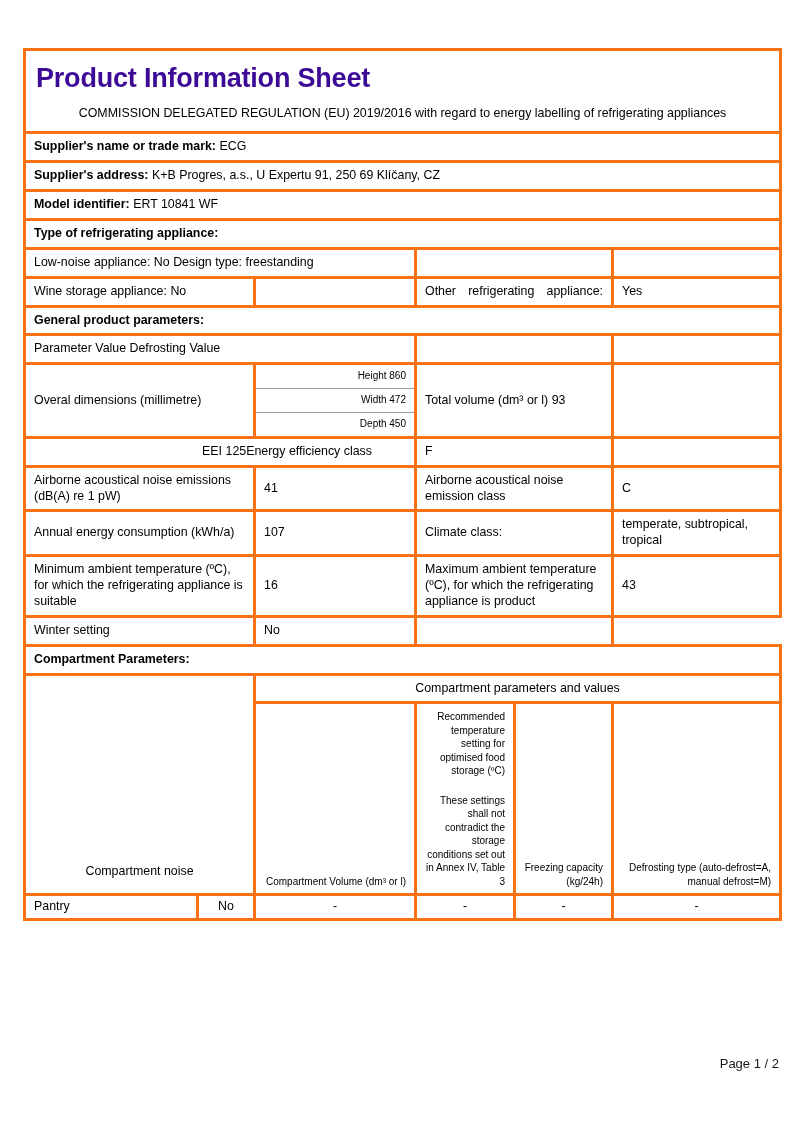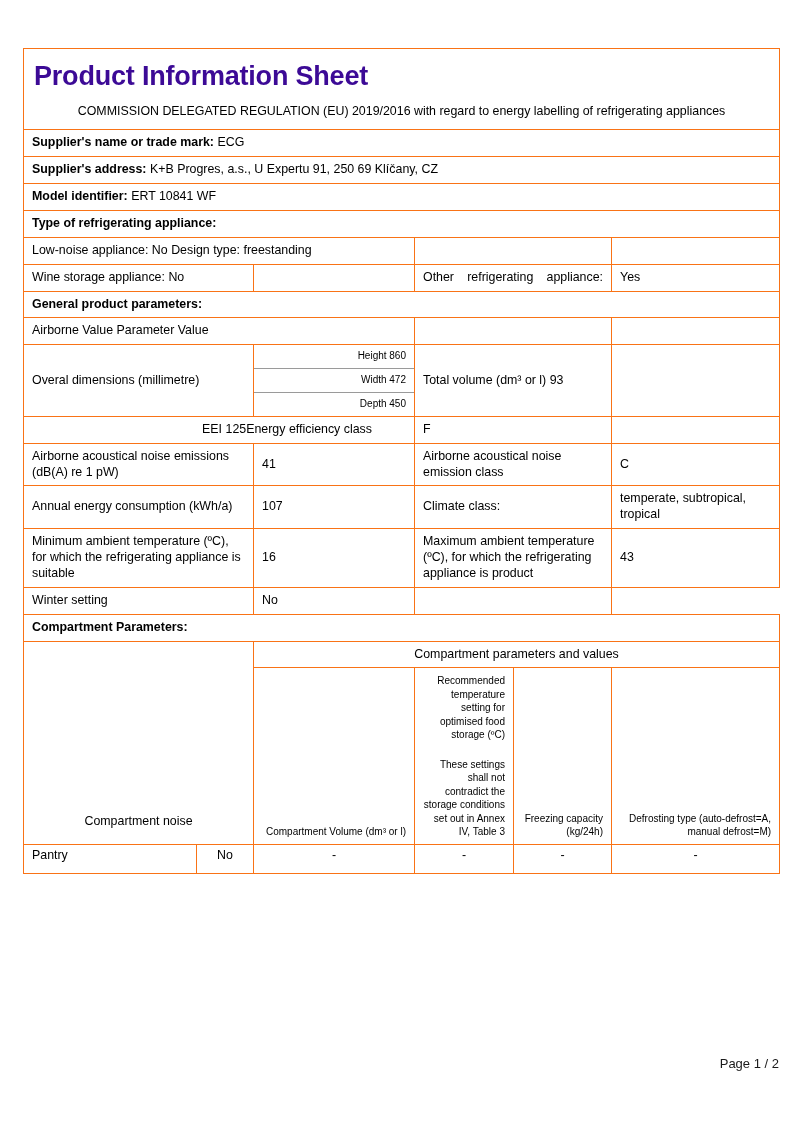--- a/index.html
+++ b/index.html
@@ -24,21 +24,21 @@
   }
   .sheet {
     position: absolute;
     left: 23px;
     top: 48px;
     width: 756px;
     border-collapse: collapse;
     table-layout: fixed;
   }
   .sheet td {
-    border: 1px solid #f97316;
+    border: 3px solid #f97316;
     padding: 5px 8px;
     font-size: 12.4px;
     line-height: 1.28;
     vertical-align: middle;
     word-wrap: break-word;
   }
   .title-cell {
     border: 1px solid #9a9a9a;
     border-bottom: 1px solid #9a9a9a;
     padding: 12px 10px 10px 10px !important;
@@ -54,21 +54,21 @@
   .doc-sub {
     font-size: 12.4px;
     line-height: 1.3;
     margin: 0;
     text-align: center;
   }
   .bold { font-weight: bold; }
   .ctr { text-align: center; }
   .just { text-align: justify; text-align-last: justify; }
   .vtop { vertical-align: top; }
-  .tight td { padding-top: 3px; padding-bottom: 9px; }
+  .tight td { padding-top: 3px; padding-bottom: 3px; }
   .dim-sub {
     width: 100%;
     border-collapse: collapse;
     table-layout: fixed;
     margin: -5px -8px;
     width: calc(100% + 16px);
   }
   .dim-sub td {
     border: none;
     border-bottom: 1px solid #9a9a9a;
@@ -159,21 +159,21 @@
       <td>&nbsp;</td>
       <td colspan="2" class="just">Other refrigerating appliance:</td>
       <td>Yes</td>
     </tr>
 
     <tr>
       <td colspan="6" class="bold">General product parameters:</td>
     </tr>
 
     <tr>
-      <td colspan="3">Airborne Value Parameter Value</td>
+      <td colspan="3">Parameter Value Defrosting Value</td>
       <td colspan="2">&nbsp;</td>
       <td>&nbsp;</td>
     </tr>
 
     <tr>
       <td colspan="2">Overal dimensions (millimetre)</td>
       <td style="padding:0">
         <table class="dim-sub" style="width:100%;margin:0">
           <tbody>
                 <tr>

